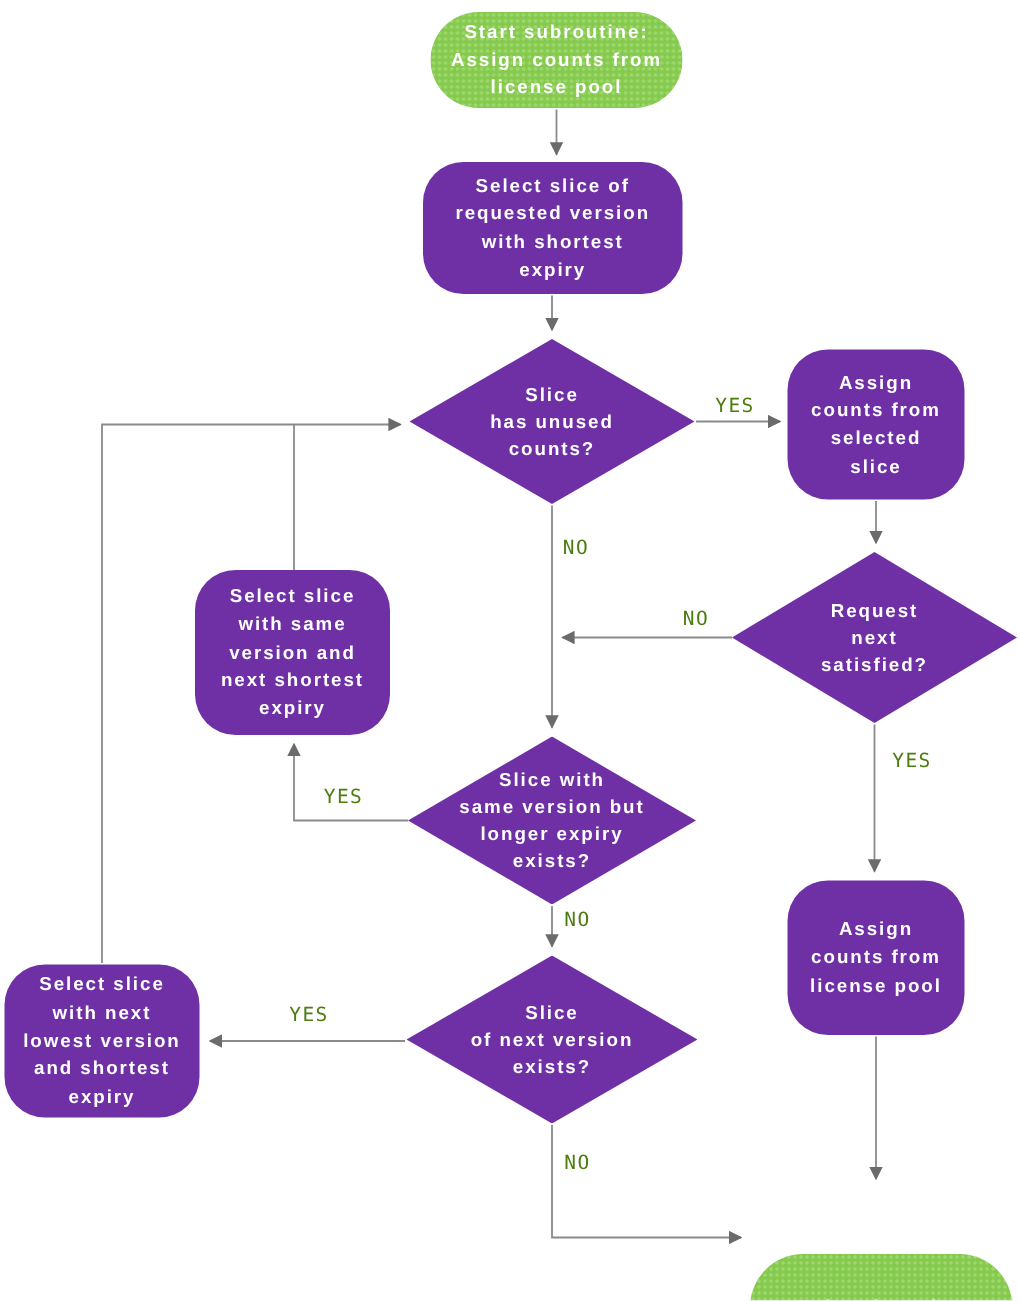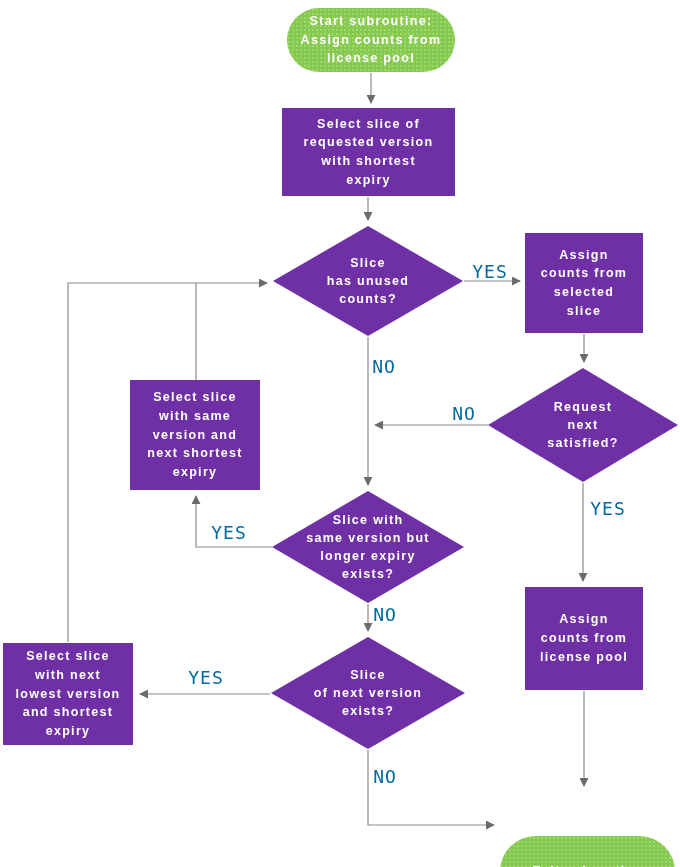--- a/index.html
+++ b/index.html
@@ -28,42 +28,43 @@
     align-items: center;
     justify-content: center;
     text-align: center;
     color: #ffffff;
     font-weight: bold;
     font-size: 12.5px;
     letter-spacing: 1.3px;
     line-height: 1.5;
     white-space: pre-line;
     box-sizing: border-box;
+    border-radius: 27px;
   }
   .process {
     background: #7030a5;
   }
   .decision {
     background: #7030a5;
     clip-path: polygon(50% 0, 100% 50%, 50% 100%, 0 50%);
     line-height: 1.45;
   }
   .terminator {
     background-color: #86c94f;
     background-image: radial-gradient(#9ed86c 1px, rgba(0,0,0,0) 1.2px);
     background-size: 4px 4px;
     border-radius: 36px;
   }
   .edge-label {
     position: absolute;
     transform: translate(-50%, -50%);
     font-family: "DejaVu Sans Mono", monospace;
-    font-size: 18px;
+    font-size: 13px;
     letter-spacing: 1px;
-    color: #0369a1;
+    color: #4d7c0f;
     white-space: nowrap;
   }
   
   #n-start  { left: 287px; top:   8px; width: 168px; height:  64px; }
   #n-p1     { left: 282px; top: 108px; width: 173px; height:  88px; }
   #n-d1     { left: 273px; top: 226px; width: 190px; height: 110px; }
   #n-p2     { left: 525px; top: 233px; width: 118px; height: 100px; }
   #n-d2     { left: 488px; top: 368px; width: 190px; height: 114px; }
   #n-p3     { left: 130px; top: 380px; width: 130px; height: 110px; }
   #n-d3     { left: 272px; top: 491px; width: 192px; height: 112px; }

